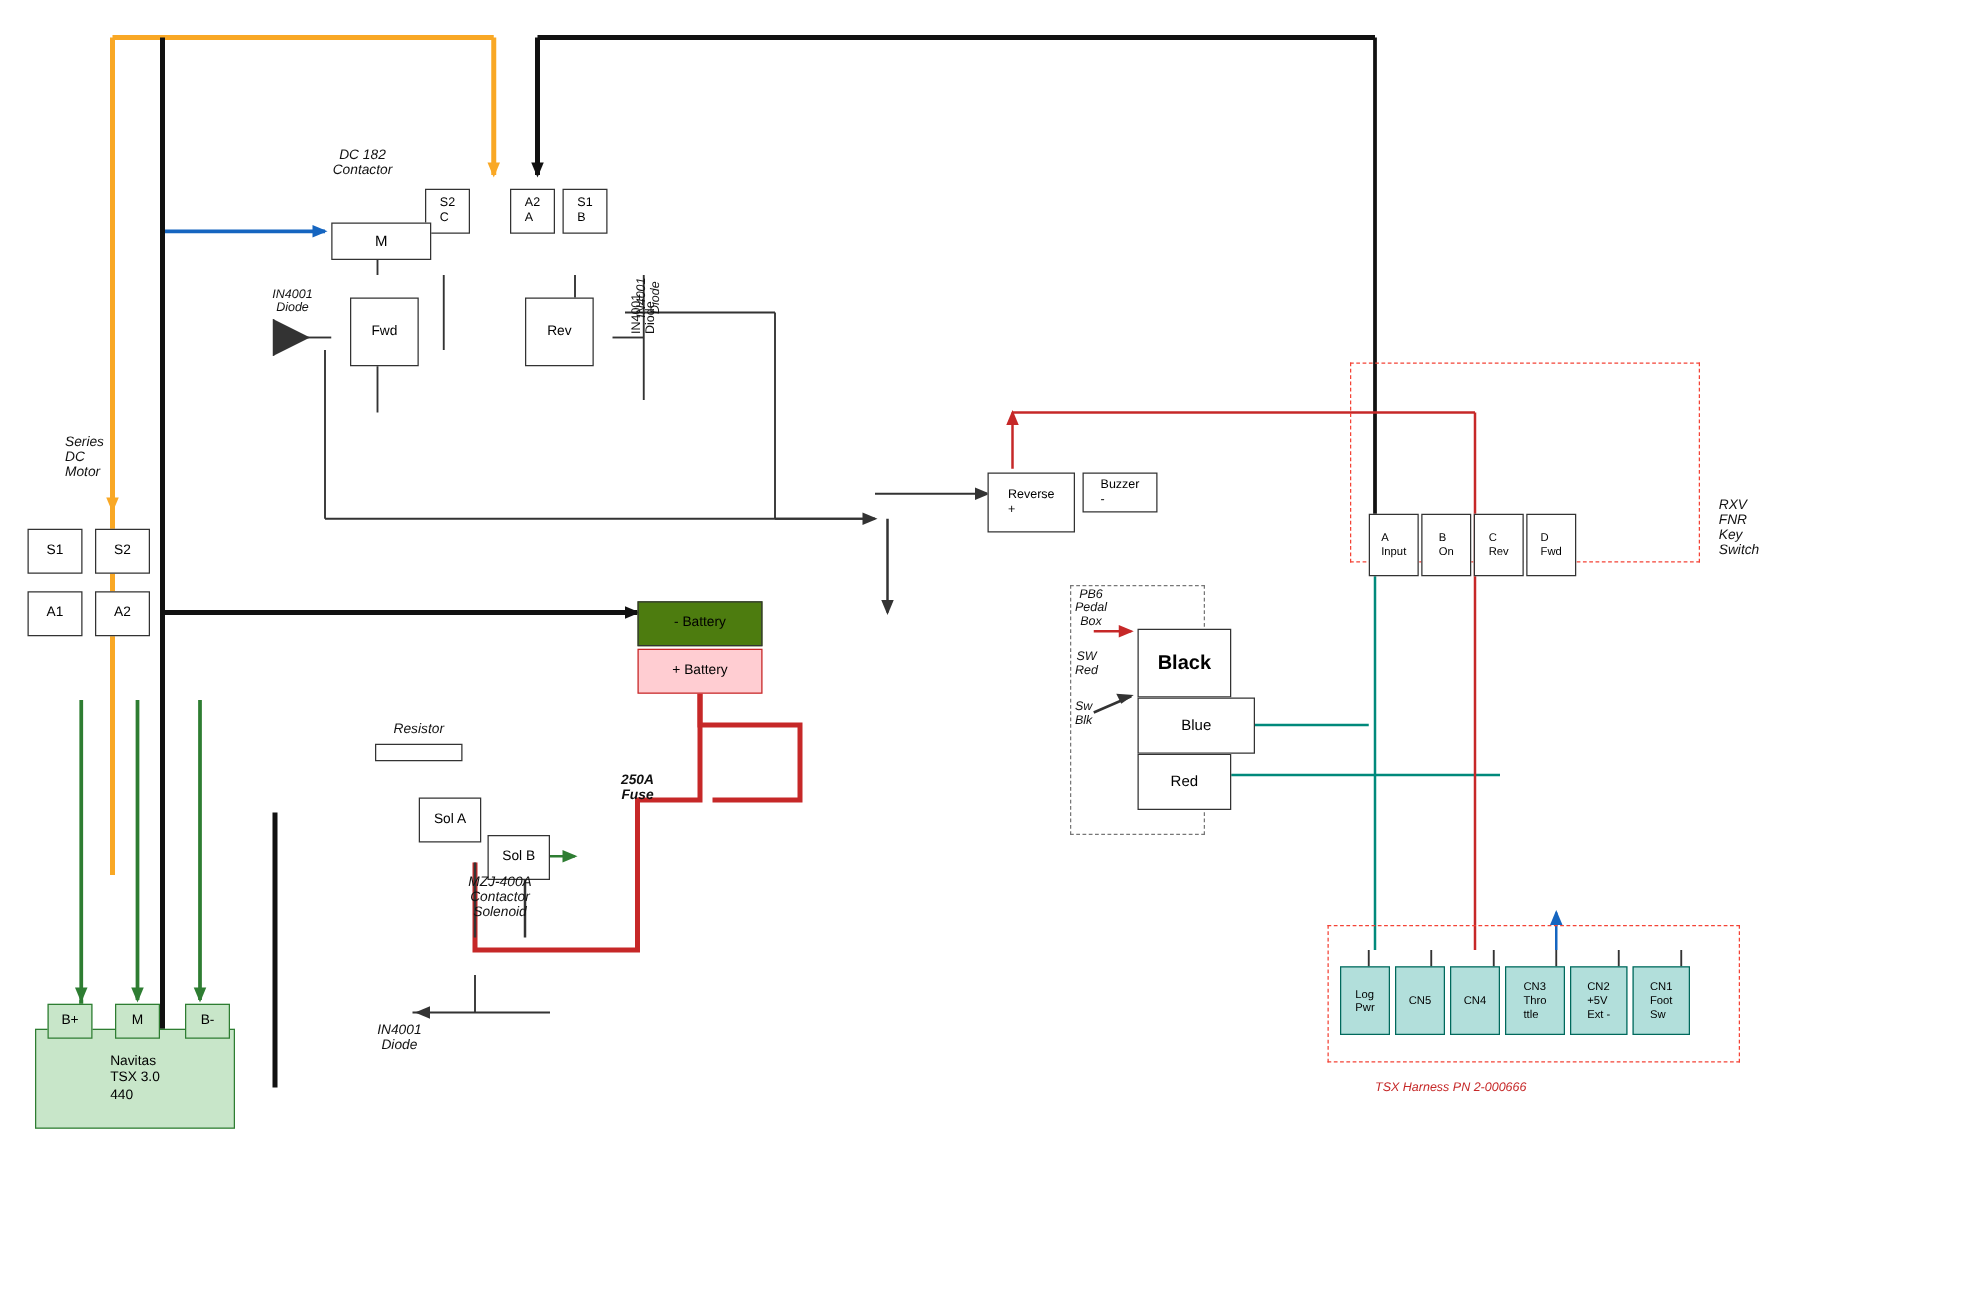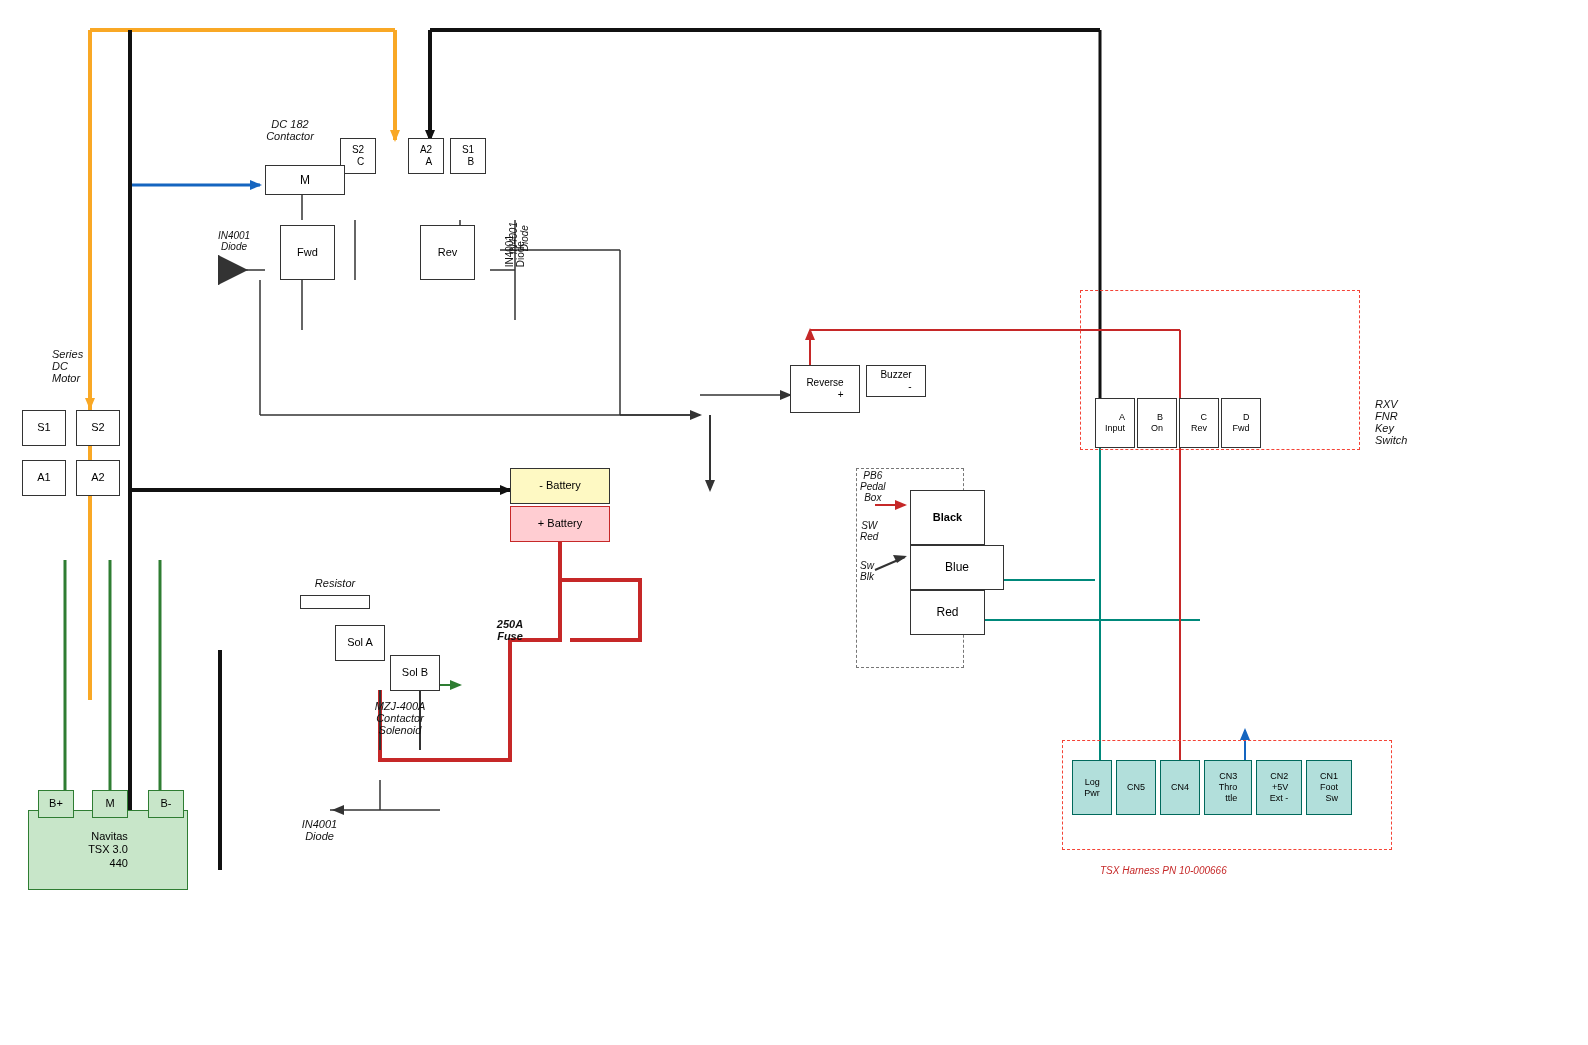--- a/index.html
+++ b/index.html
@@ -15,37 +15,38 @@
     svg {
       position: absolute;
       top: 0; left: 0;
       width: 1588px;
       height: 1045px;
     }
     .box {
       position: absolute;
       border: 1.5px solid #333;
       background: #fff;
-      text-align: right;
+      text-align: left;
       display: flex;
       align-items: center;
       justify-content: center;
       font-size: 11px;
       line-height: 1.2;
+      margin-top: 13px;
     }
     .box-green {
       background: #c8e6c9;
       border: 1.5px solid #2e7d32;
     }
     .box-red {
       background: #ffcdd2;
       border: 1.5px solid #c62828;
     }
     .box-gray {
-      background: #fef9c3;
+      background: #4d7c0f;
       border: 1.5px solid #333;
     }
     .box-teal {
       background: #b2dfdb;
       border: 1.5px solid #00695c;
     }
     .label {
       position: absolute;
       font-size: 11px;
       font-weight: normal;
@@ -231,40 +232,40 @@
 
 <div class="box" style="left:866px; top:365px; width:60px; height:32px; font-size:10px">Buzzer<br>-</div>
 
 <div class="dashed-box-gray" style="left:856px; top:468px; width:108px; height:200px;"></div>
 <div class="label" style="left:860px; top:470px; font-size:10px; text-align:center">PB6<br>Pedal<br>Box</div>
 
 <div class="label" style="left:860px; top:520px; font-size:10px">SW<br>Red</div>
 
 <div class="label" style="left:860px; top:560px; font-size:10px">Sw<br>Blk</div>
 
-<div class="box" style="left:910px; top:490px; width:75px; height:55px; font-size:11px; font-weight:bold">Black</div>
+<div class="box" style="left:910px; top:490px; width:75px; height:55px; font-size:16px; font-weight:bold">Black</div>
 
 <div class="box" style="left:910px; top:545px; width:94px; height:45px; font-size:12px">Blue</div>
 
 <div class="box" style="left:910px; top:590px; width:75px; height:45px; font-size:12px">Red</div>
 
 <div class="dashed-box" style="left:1080px; top:290px; width:280px; height:160px;"></div>
 
 <div class="label" style="left:1375px; top:398px; width:70px; text-align:left; font-size:11px">RXV<br>FNR<br>Key<br>Switch</div>
 
 <div class="box" style="left:1095px; top:398px; width:40px; height:50px; font-size:9px">A<br>Input</div>
 
 <div class="box" style="left:1137px; top:398px; width:40px; height:50px; font-size:9px">B<br>On</div>
 
 <div class="box" style="left:1179px; top:398px; width:40px; height:50px; font-size:9px">C<br>Rev</div>
 
 <div class="box" style="left:1221px; top:398px; width:40px; height:50px; font-size:9px">D<br>Fwd</div>
 
 <div class="dashed-box" style="left:1062px; top:740px; width:330px; height:110px;"></div>
-<div class="label" style="left:1100px; top:865px; font-size:10px; color:#c62828;">TSX Harness PN 10-000666</div>
+<div class="label" style="left:1100px; top:865px; font-size:10px; color:#c62828;">TSX Harness PN 2-000666</div>
 
 <div class="box box-teal" style="left:1072px; top:760px; width:40px; height:55px; font-size:9px">Log<br>Pwr</div>
 
 <div class="box box-teal" style="left:1116px; top:760px; width:40px; height:55px; font-size:9px">CN5</div>
 
 <div class="box box-teal" style="left:1160px; top:760px; width:40px; height:55px; font-size:9px">CN4</div>
 
 <div class="box box-teal" style="left:1204px; top:760px; width:48px; height:55px; font-size:9px">CN3<br>Thro<br>ttle</div>
 
 <div class="box box-teal" style="left:1256px; top:760px; width:46px; height:55px; font-size:9px">CN2<br>+5V<br>Ext -</div>

